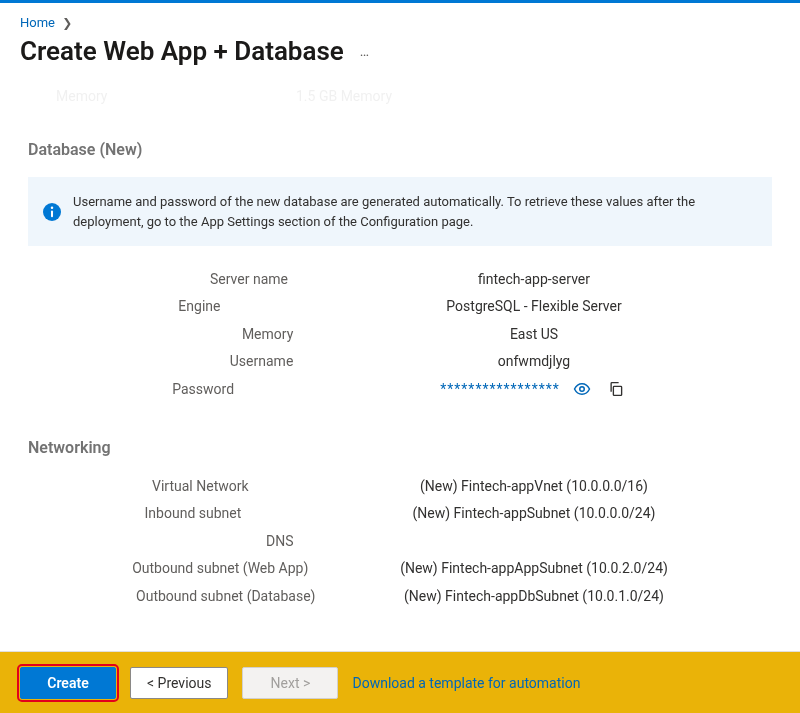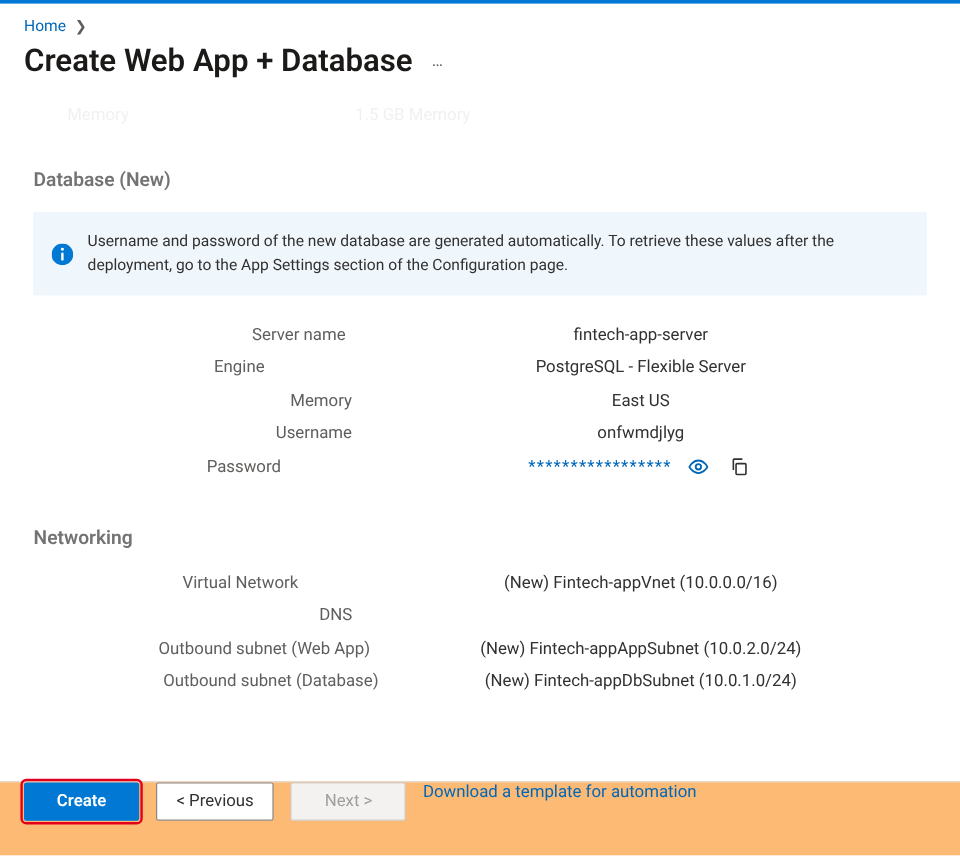--- a/index.html
+++ b/index.html
@@ -116,22 +116,23 @@
   }
   .icon-btn.eye { color: #0067b8; }
   .icon-btn svg { width: 18px; height: 18px; }
 
   .footer {
     position: absolute;
     left: 0; right: 0; bottom: 0;
     height: 62px;
     border-top: 1px solid #e1dfdd;
     display: flex;
+    align-items: center;
     padding: 0 20px;
-    background: #fdba74;
+    background: #eab308;
   }
   .btn {
     font-family: inherit;
     font-size: 14px;
     border: 1px solid #8a8886;
     background: #ffffff;
     color: #323130;
     padding: 6px 16px;
     min-width: 96px;
     height: 32px;
@@ -233,20 +234,24 @@
     </span>
   </div>
 
   <div class="section-heading net">Networking</div>
 
   <div class="kv-row">
     <span class="k">Virtual Network</span>
     <span class="v">(New) Fintech-appVnet (10.0.0.0/16)</span>
   </div>
   <div class="kv-row">
+    <span class="k">Inbound subnet</span>
+    <span class="v">(New) Fintech-appSubnet (10.0.0.0/24)</span>
+  </div>
+  <div class="kv-row">
     <span class="k">DNS</span>
   </div>
   <div class="kv-row">
     <span class="k">Outbound subnet (Web App)</span>
     <span class="v">(New) Fintech-appAppSubnet (10.0.2.0/24)</span>
   </div>
   <div class="kv-row">
     <span class="k">Outbound subnet (Database)</span>
     <span class="v">(New) Fintech-appDbSubnet (10.0.1.0/24)</span>
   </div>

